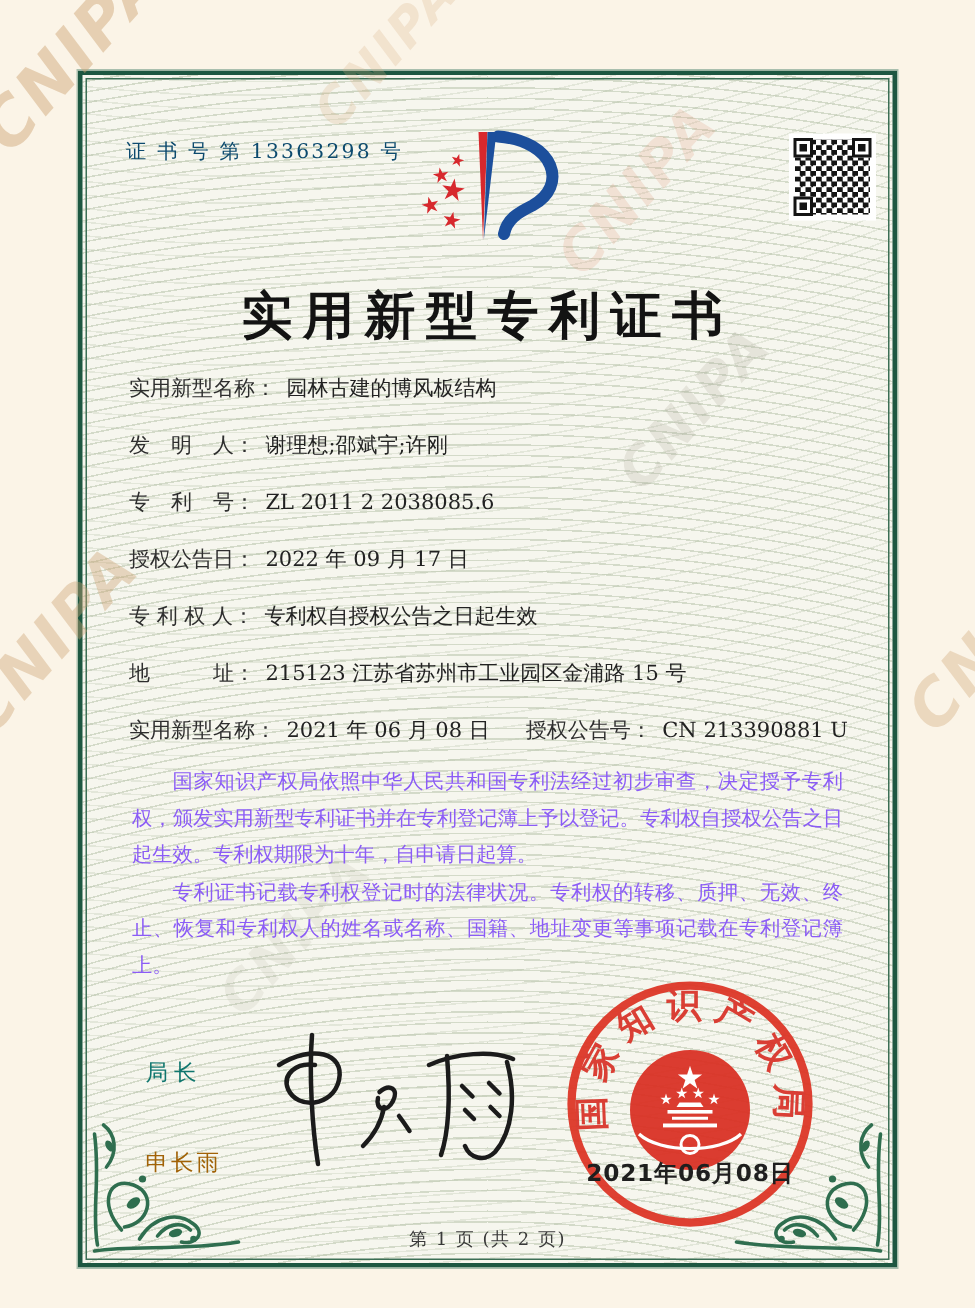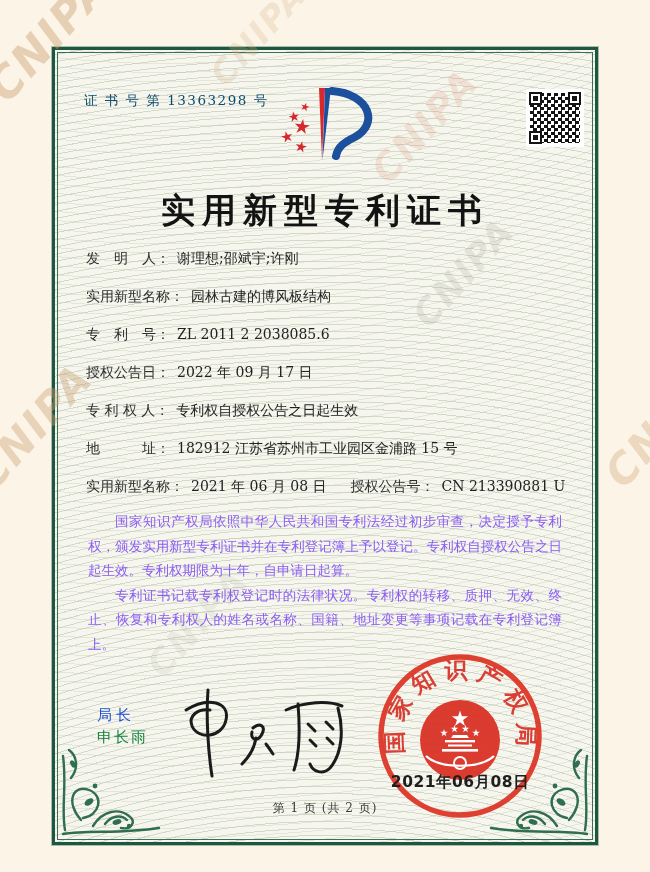--- a/index.html
+++ b/index.html
@@ -56,26 +56,26 @@
   .fields{ position:absolute; left:86px; top:250px; width:478px; }
   .frow{ height:38px; font-size:14px; color:#2e2e2e; white-space:nowrap; }
   .flabel{ font-weight:500; }
   .fvalue{ margin-left:7px; color:#222; }
   .grant-no{ margin-left:24px; }
   .paras{
     position:absolute; left:88px; top:509px; width:474px;
     font-size:13.5px; line-height:24.5px; color:#8b5cf6; text-align:justify;
   }
   .paras p{ margin:0; text-indent:2em; }
-  .signer-title{ position:absolute; left:97px; top:706px; font-size:15px; letter-spacing:4px; color:#1d4ed8;}
-  .signer-name{ position:absolute; left:97px; top:728px; font-size:15px; letter-spacing:2px; color:#15803d;}
+  .signer-title{ position:absolute; left:97px; top:706px; font-size:15px; letter-spacing:4px; color:#0f766e;}
+  .signer-name{ position:absolute; left:97px; top:766px; font-size:15px; letter-spacing:2px; color:#a16207;}
   .signature{ position:absolute; left:158px; top:676px; }
   .seal{ position:absolute; left:372px; top:648px; mix-blend-mode:multiply; opacity:.95;}
   .footer{
-    position:absolute; left:0; top:800px; width:100%; text-align:center;
+    position:absolute; left:0; top:818px; width:100%; text-align:center;
     font-size:12px; color:#3a3a3a; letter-spacing:1px;
   }
 </style>
 </head>
 <body>
 
 <div class="page">
 
   <div class="frame">
     <div class="frame-inner"></div>
@@ -144,36 +144,36 @@
       <div class="qr-pattern"></div>
       <div class="finder tl"></div>
       <div class="finder tr"></div>
       <div class="finder bl"></div>
     </div>
 
     <div class="title">实用新型专利证书</div>
 
     <div class="fields">
       <div class="frow">
+        <span class="flabel">实用新型名称：</span><span class="fvalue">园林古建的博风板结构</span>
+      </div>
+      <div class="frow">
         <span class="flabel">发　明　人：</span><span class="fvalue">谢理想;邵斌宇;许刚</span>
       </div>
       <div class="frow">
-        <span class="flabel">实用新型名称：</span><span class="fvalue">园林古建的博风板结构</span>
-      </div>
-      <div class="frow">
         <span class="flabel">专　利　号：</span><span class="fvalue">ZL 2011 2 2038085.6</span>
       </div>
       <div class="frow">
         <span class="flabel">授权公告日：</span><span class="fvalue">2022 年 09 月 17 日</span>
       </div>
       <div class="frow">
         <span class="flabel">专 利 权 人：</span><span class="fvalue">专利权自授权公告之日起生效</span>
       </div>
       <div class="frow">
-        <span class="flabel">地　　　址：</span><span class="fvalue">182912 江苏省苏州市工业园区金浦路 15 号</span>
+        <span class="flabel">地　　　址：</span><span class="fvalue">215123 江苏省苏州市工业园区金浦路 15 号</span>
       </div>
       <div class="frow">
         <span class="flabel">实用新型名称：</span><span class="fvalue">2021 年 06 月 08 日</span><span class="grant-no"><span class="flabel">授权公告号：</span><span class="fvalue">CN 213390881 U</span></span>
       </div>
     </div>
 
     <div class="paras">
       <p>国家知识产权局依照中华人民共和国专利法经过初步审查，决定授予专利权，颁发实用新型专利证书并在专利登记簿上予以登记。专利权自授权公告之日起生效。专利权期限为十年，自申请日起算。</p>
       <p>专利证书记载专利权登记时的法律状况。专利权的转移、质押、无效、终止、恢复和专利权人的姓名或名称、国籍、地址变更等事项记载在专利登记簿上。</p>
     </div>

